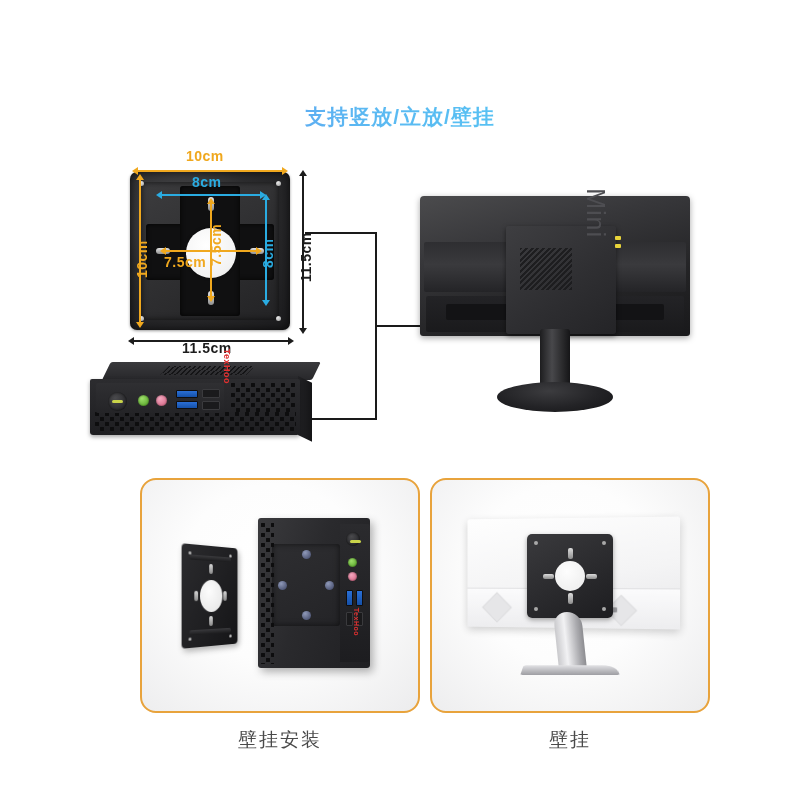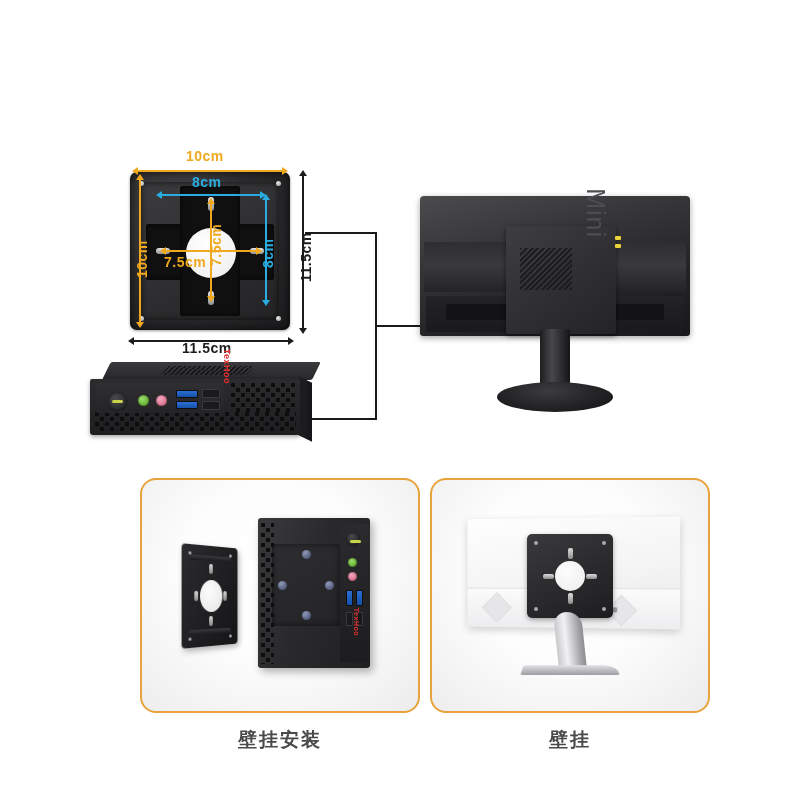--- a/index.html
+++ b/index.html
@@ -221,21 +221,21 @@
   .panel-wrap.left  { left: 140px; }
   .panel-wrap.right { left: 430px; }
   .panel {
     position: relative; width: 280px; height: 235px;
     border: 2px solid #e8a33c; border-radius: 16px;
     background: radial-gradient(ellipse at 48% 40%, #ffffff 0%, #fdfdfd 45%, #ececed 100%);
     overflow: hidden;
   }
   .panel-caption {
     margin-top: 14px; text-align: center;
-    font-size: 19px; font-weight: bold; color: #4a4a4a; letter-spacing: 2px;
+    font-size: 19px; font-weight: normal; color: #4a4a4a; letter-spacing: 2px;
   }
 
   
   .vbracket {
     position: absolute; left: 38px; top: 66px; width: 62px; height: 100px;
     background: linear-gradient(115deg,#2b2b2e,#151517);
     border-radius: 4px; transform: perspective(260px) rotateY(26deg);
     box-shadow: 2px 3px 6px rgba(0,0,0,.3);
   }
   .vb-hole {
@@ -316,20 +316,21 @@
     background: linear-gradient(180deg,#e2e2e5,#9d9da2);
     border-radius: 3px 14px 3px 3px;
     transform: perspective(180px) rotateX(52deg);
   }
 </style>
 </head>
 <body>
 
 <div id="page">
 
+  <div class="subtitle">支持竖放/立放/壁挂</div>
 
   <div class="diagram">
 
     <div class="plate">
       <div class="plate-inner"></div>
       <div class="cross-h"></div>
       <div class="cross-v"></div>
       <div class="center-hole"></div>
 
       <div class="slot" style="left:78px; top:25px;"></div>

